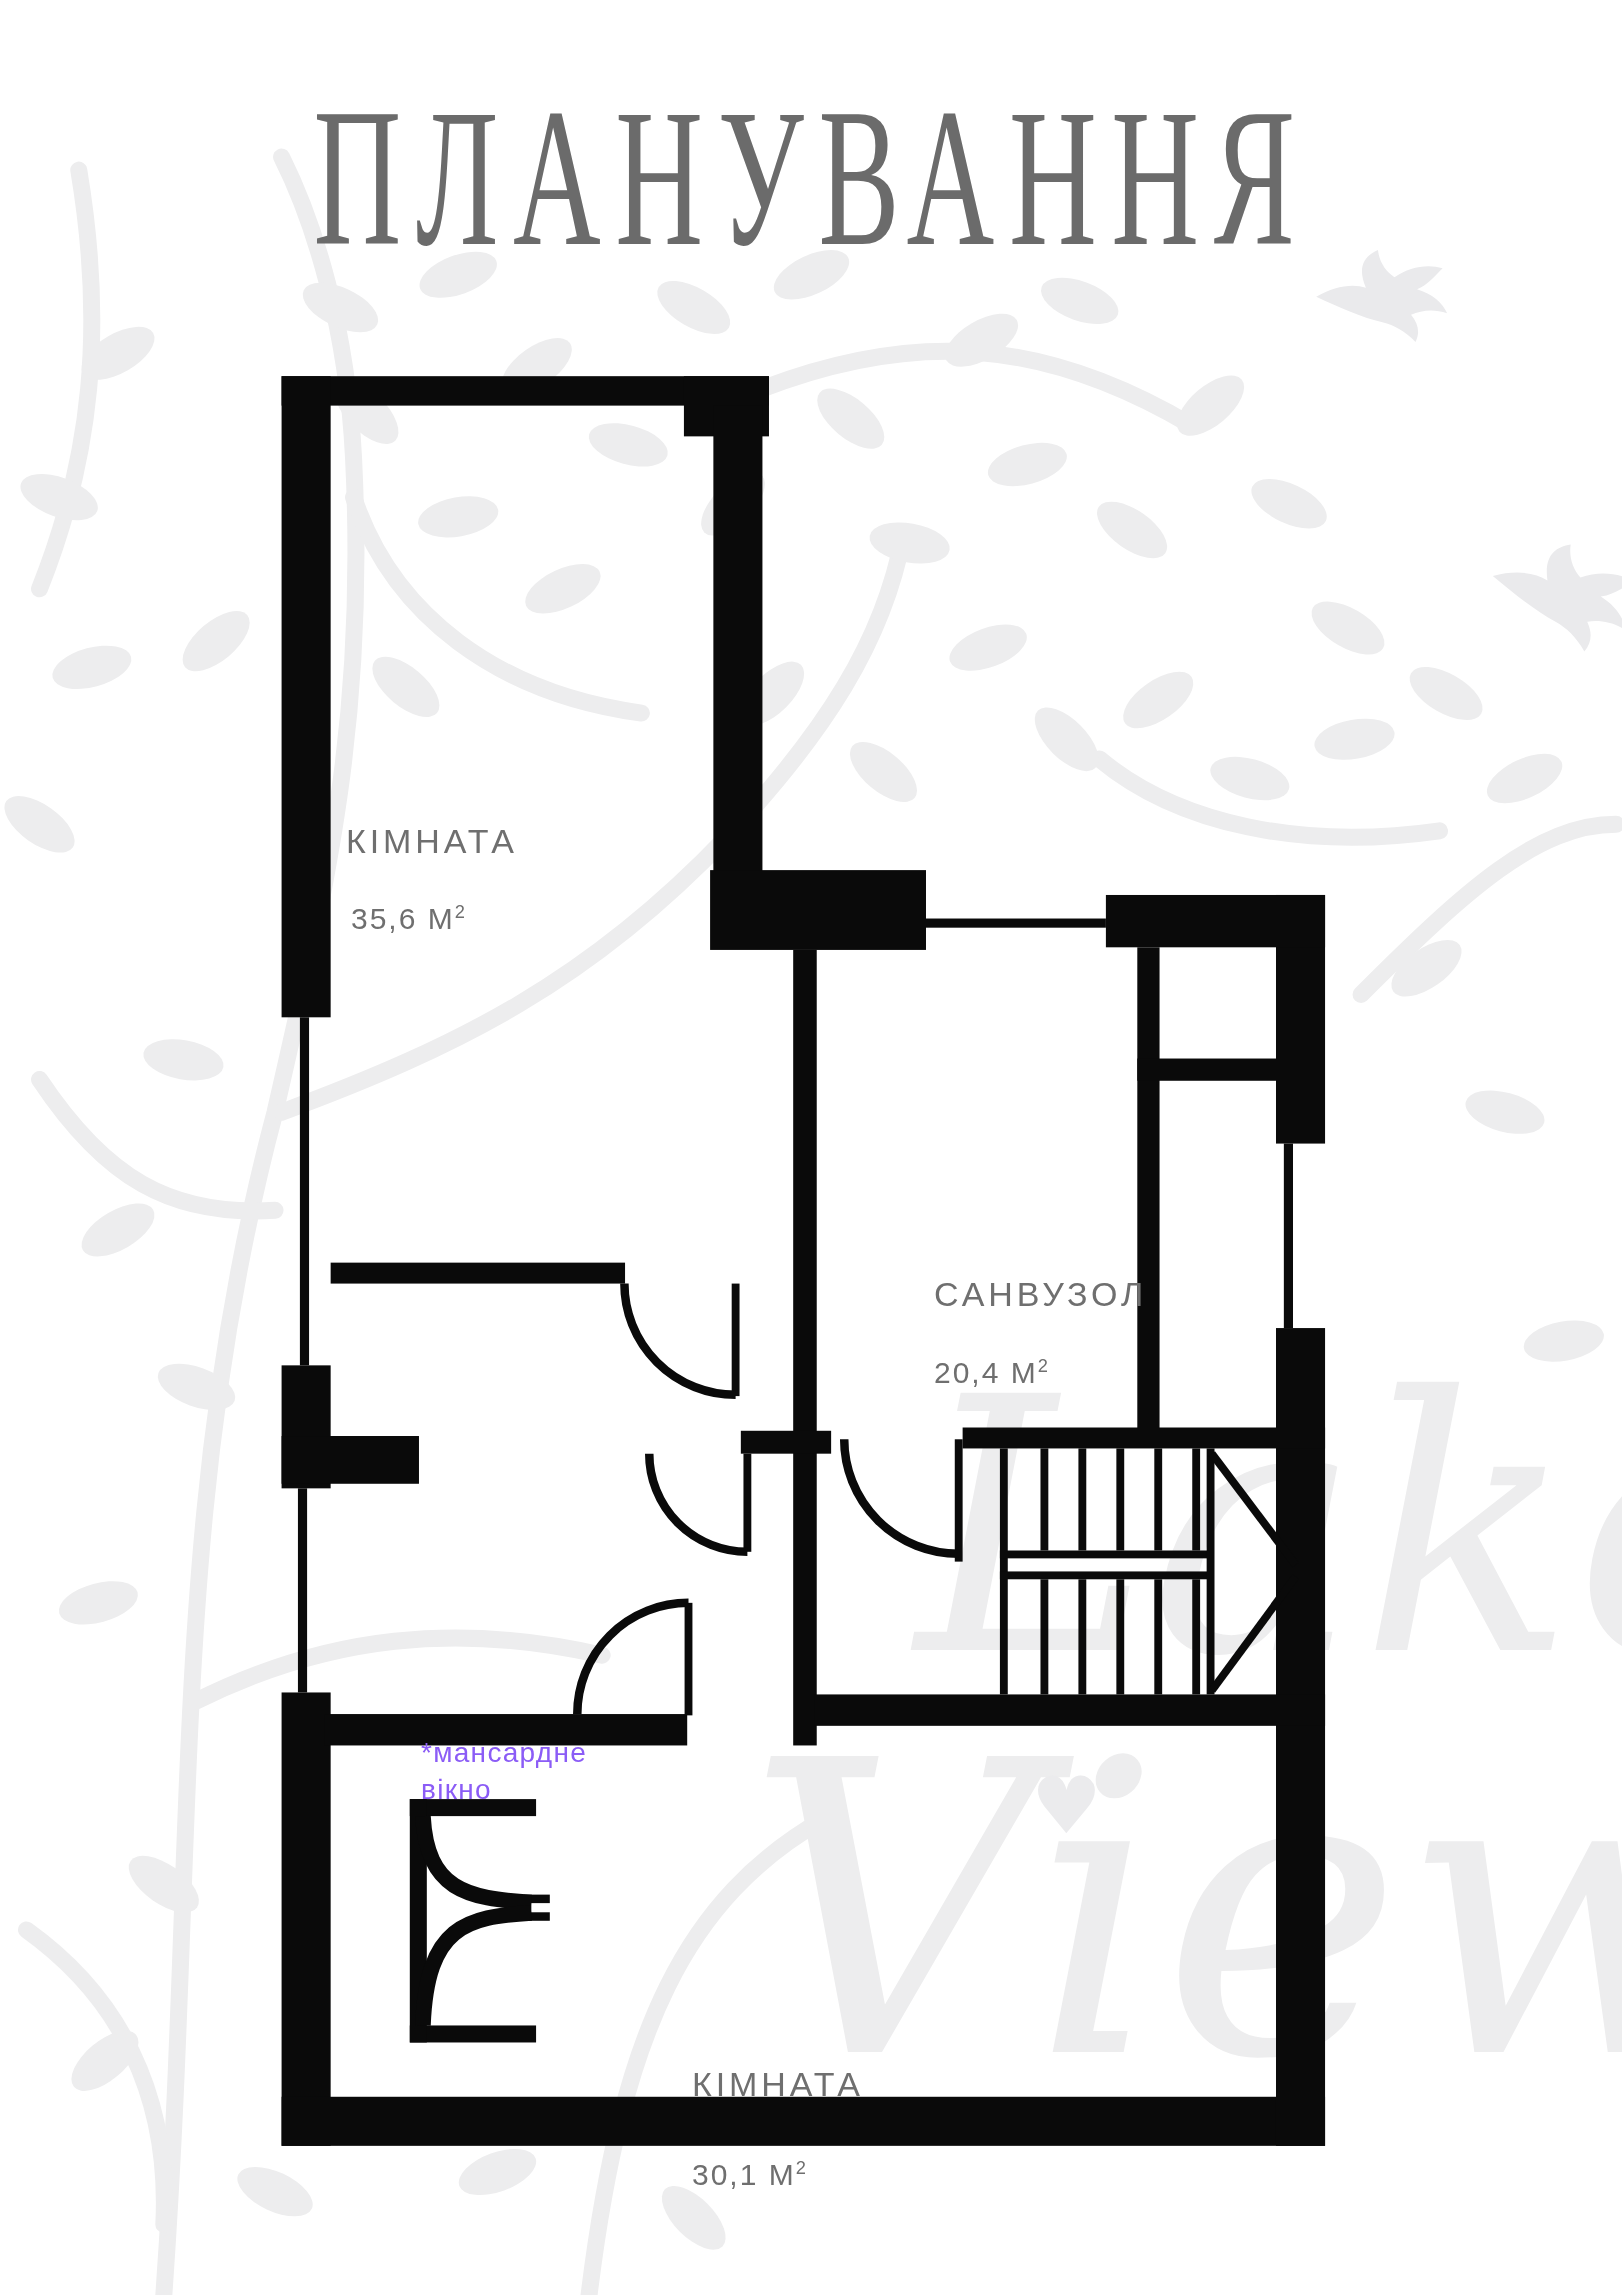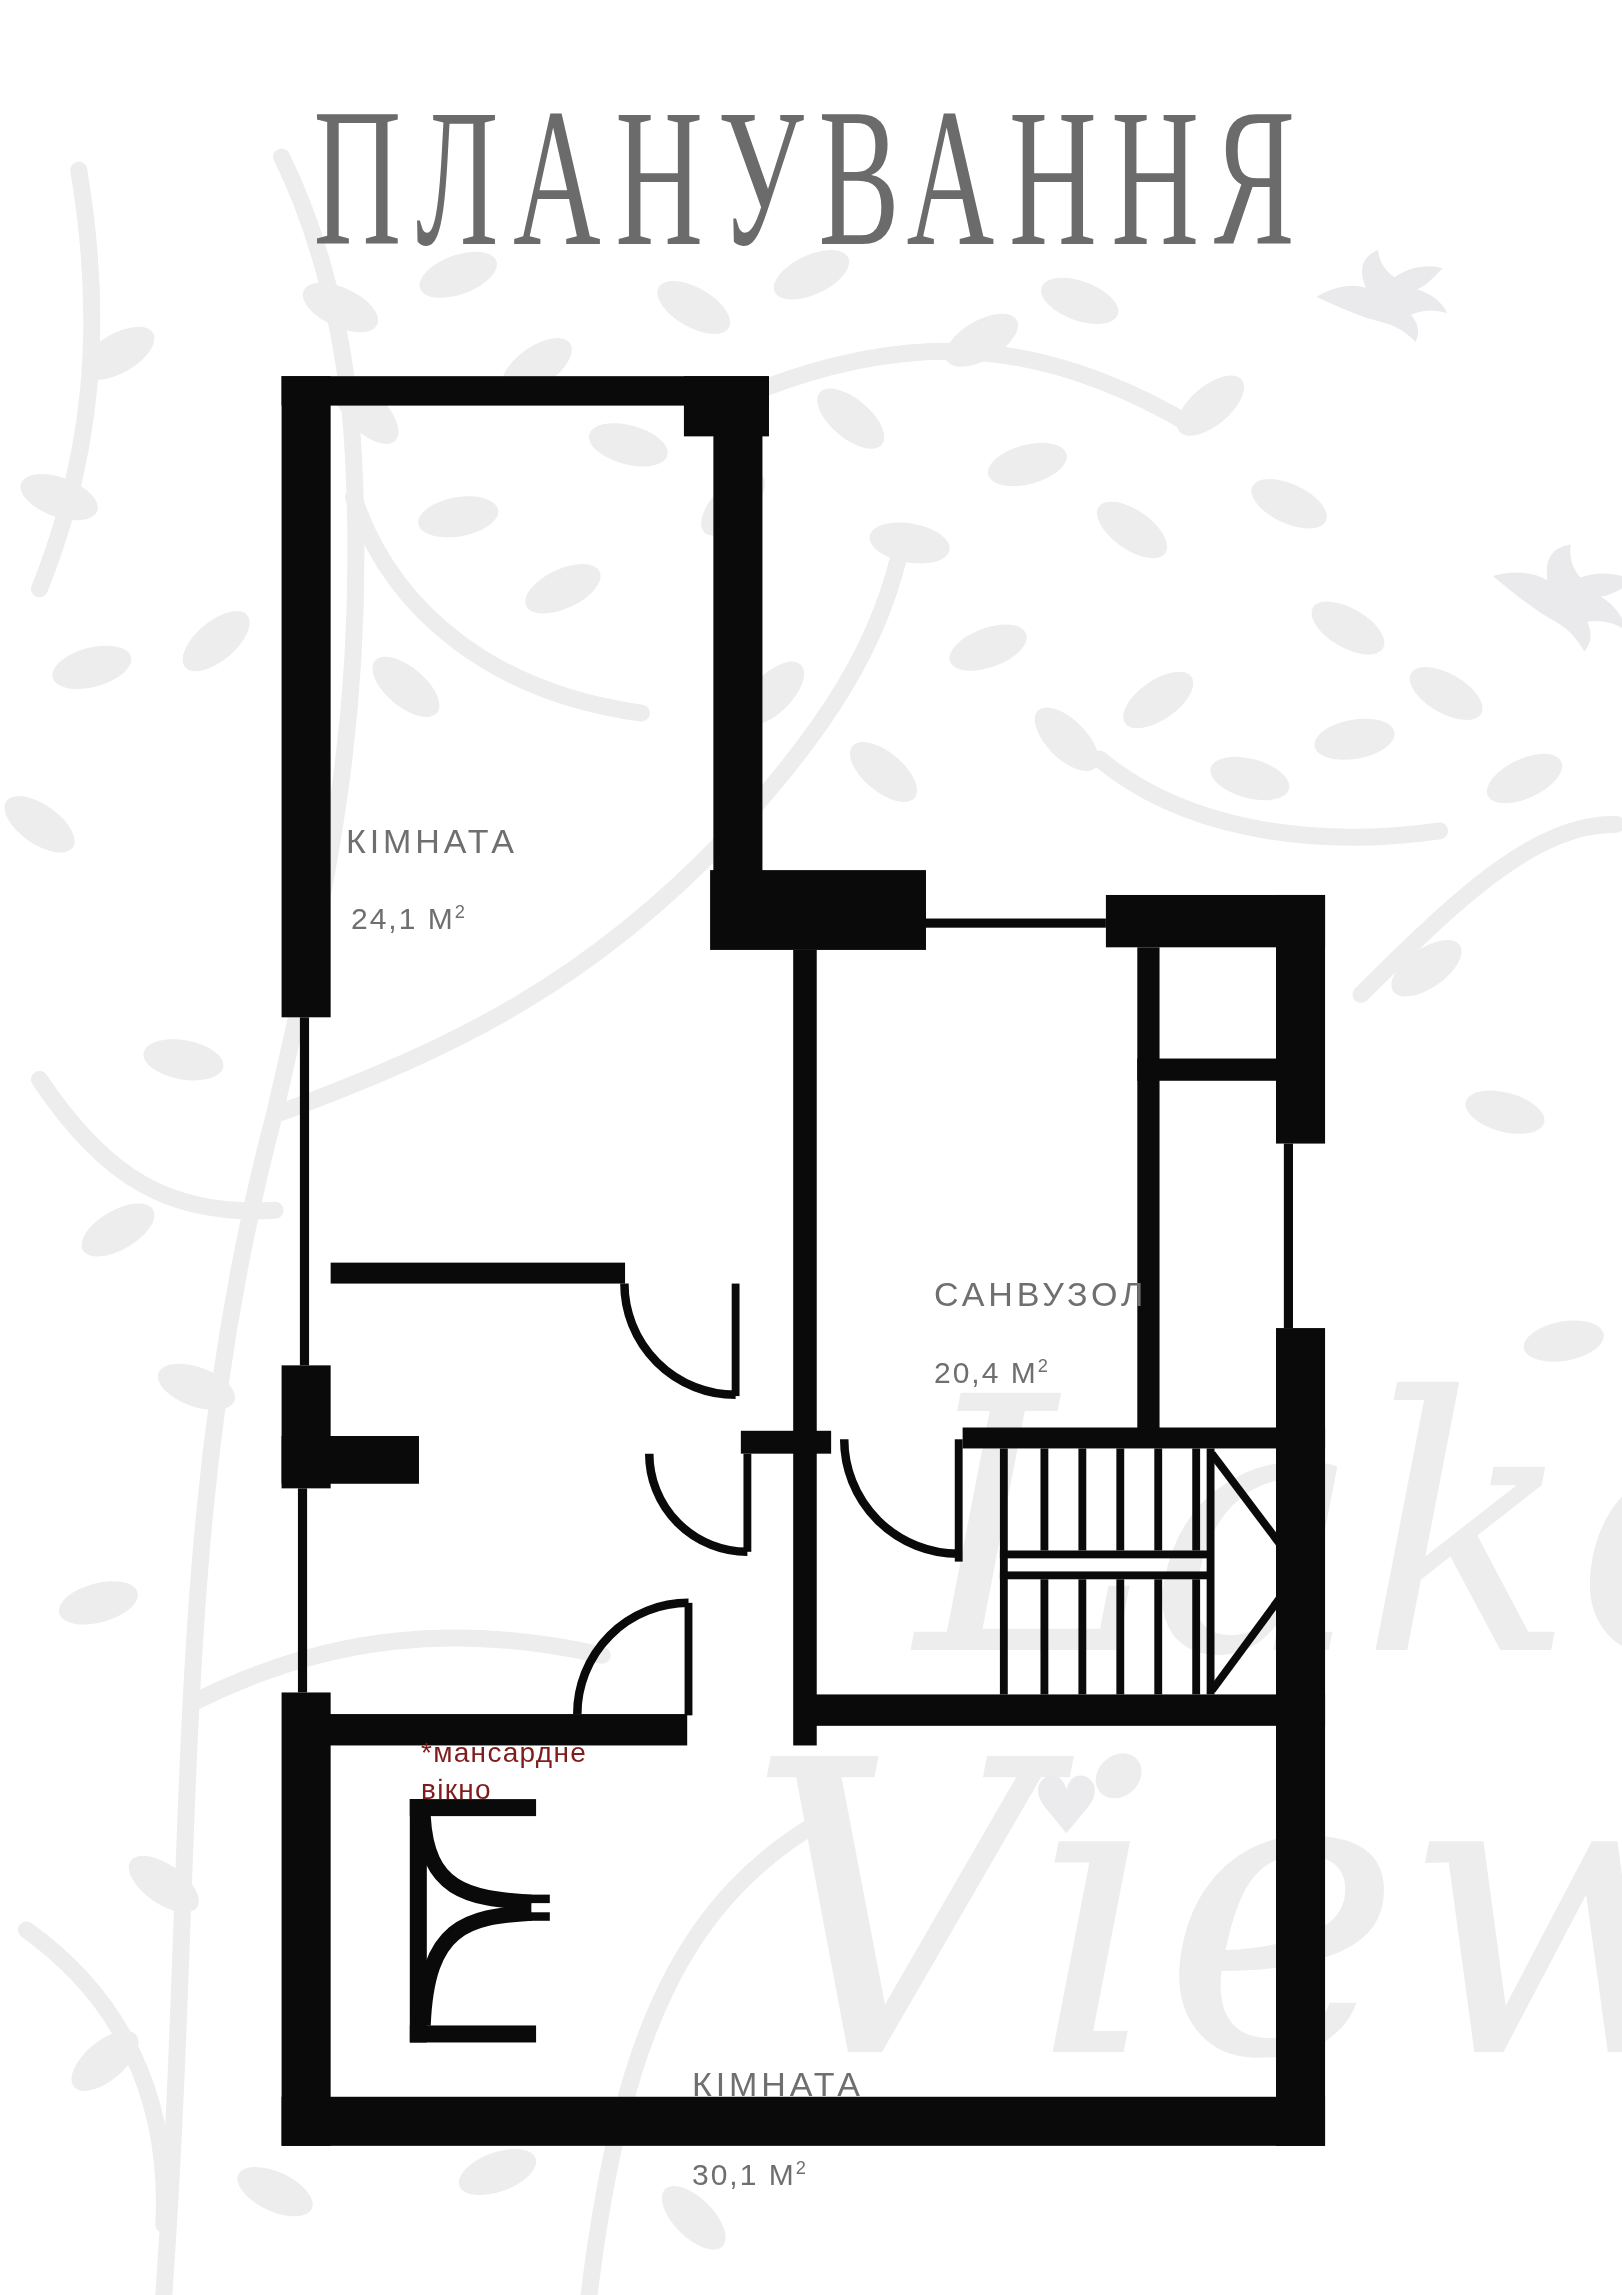--- a/index.html
+++ b/index.html
@@ -15,21 +15,21 @@
   #title-wrap{position:absolute;left:0;top:65px;width:1623px;text-align:center;}
   #title{
     display:inline-block;font-family:"Liberation Serif",serif;font-size:152px;
     color:#6b6b6b;letter-spacing:0.12em;transform:scale(0.80,1.30);transform-origin:50% 0;
     font-weight:400;
   }
   #subtitle-wrap{position:absolute;left:0;top:287px;width:1623px;text-align:center;}
   #subtitle{font-size:47px;color:#646464;letter-spacing:2px;font-family:"Liberation Sans",sans-serif;}
   #mansard-note{
     position:absolute;left:421px;top:1735px;font-size:28px;line-height:1.32;
-    color:#7f1d1d;letter-spacing:1.3px;
+    color:#8b5cf6;letter-spacing:1.3px;
   }
   .wm-word{
     position:absolute;font-family:"DejaVu Serif",serif;font-style:italic;
     color:#ededee;z-index:0;white-space:nowrap;
   }
   #wm-lake{left:916px;top:1322px;font-size:353px;}
   #wm-view{left:746px;top:1675px;font-size:406px;}
   #wm-heart{position:absolute;left:1031px;top:1760px;font-size:79px;color:#ebebed;font-family:"DejaVu Sans",sans-serif;}
   .z1{z-index:1;}
   .z2{z-index:2;position:relative;}
@@ -196,21 +196,21 @@
         <rect x="800" y="2923" width="40" height="13"></rect>
       </g>
       <g stroke="#0a0a0a" stroke-width="24" fill="none">
         <path d="M646 2776 C652 2888 712 2902 812 2908"></path>
         <path d="M812 2924 C712 2930 652 2944 646 3096"></path>
       </g>
     </g>
   </svg>
 
   <div class="lbl room-name z2" style="left:346px;top:822px;">КІМНАТА</div>
-  <div class="lbl room-area z2" style="left:351px;top:862px;"><span>24,1 М</span><sup>2</sup></div>
+  <div class="lbl room-area z2" style="left:351px;top:862px;"><span>35,6 М</span><sup>2</sup></div>
 
   <div class="lbl room-name z2" style="left:934px;top:1201px;">САНВУЗОЛ</div>
   <div class="lbl room-area z2" style="left:934px;top:1242px;"><span>20,4 М</span><sup>2</sup></div>
 
   <div class="lbl room-name z2" style="left:692px;top:1917px;">КІМНАТА</div>
   <div class="lbl room-area z2" style="left:692px;top:1970px;"><span>30,1 М</span><sup>2</sup></div>
 
   <div id="mansard-note" class="z2">
     <div>*мансардне</div>
     <div>вікно</div>

